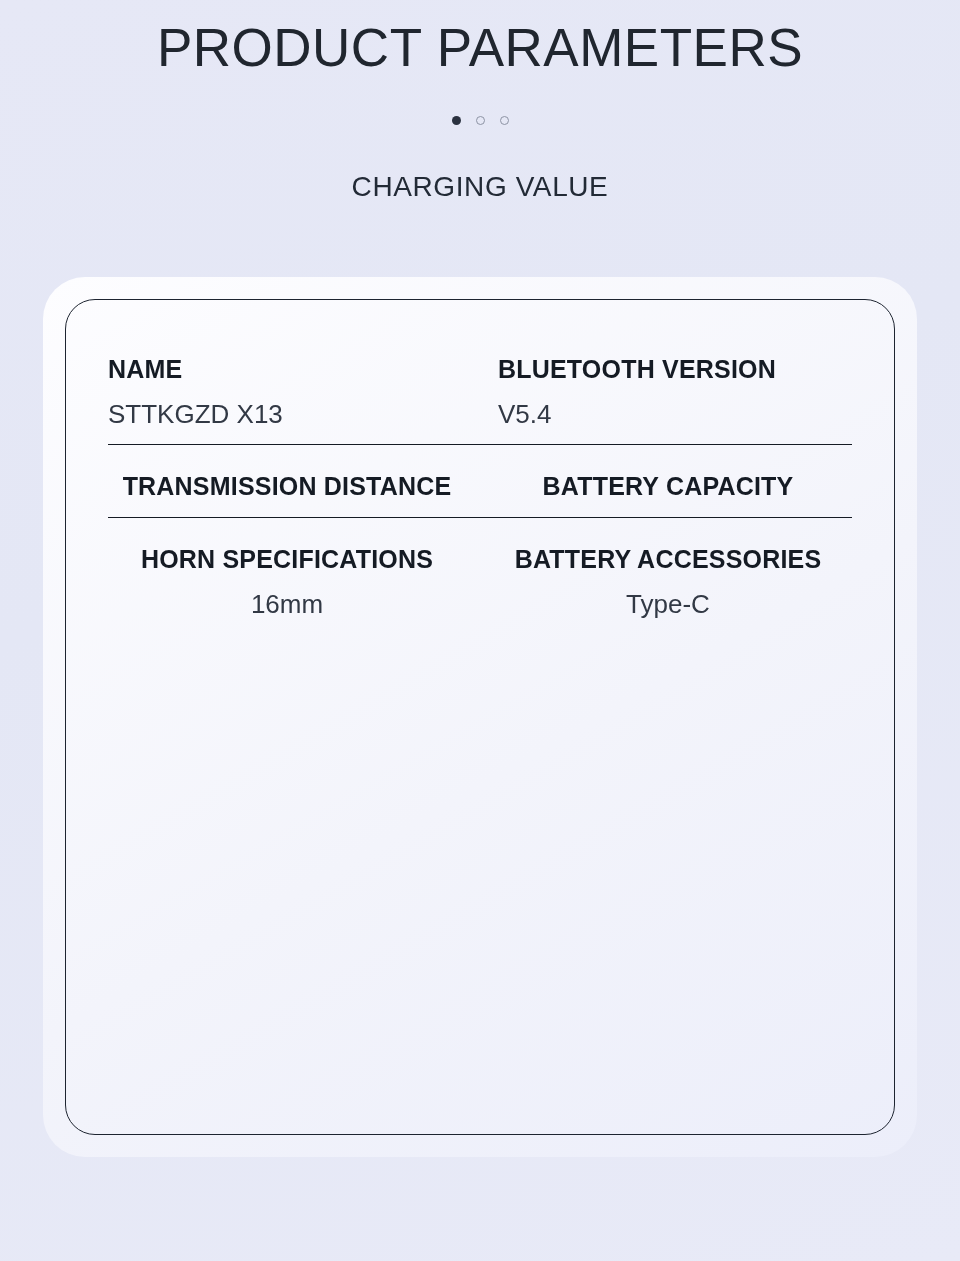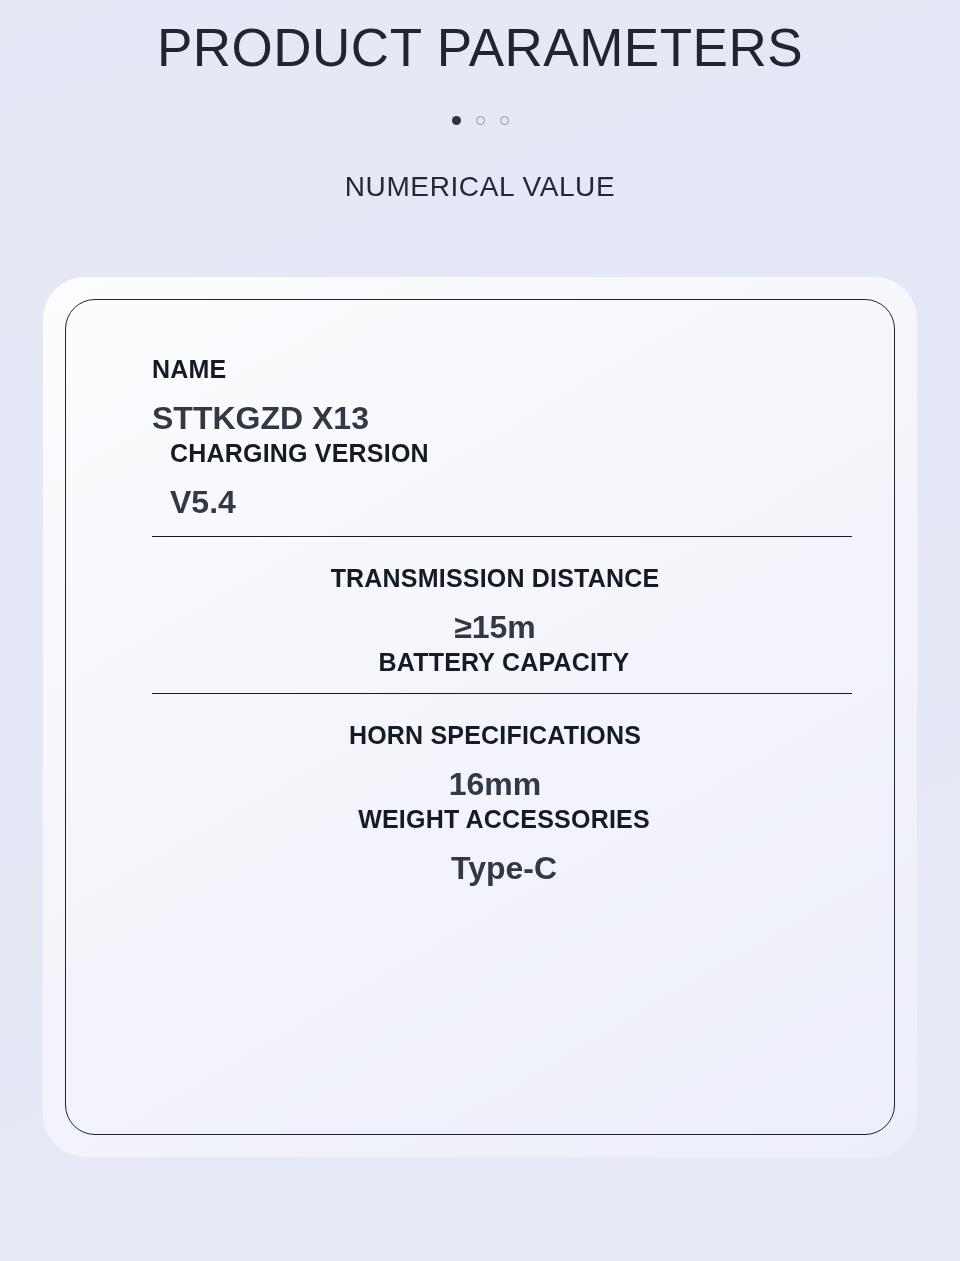--- a/index.html
+++ b/index.html
@@ -81,23 +81,22 @@
     box-sizing: border-box;
     border: 1.6px solid #1d2430;
     border-radius: 30px;
     padding: 52px 42px 30px 42px;
     display: flex;
     flex-direction: column;
   }
 
   .spec-row {
     display: flex;
-    flex-direction: column;
+    flex-direction: row;
     padding-bottom: 14px;
-    margin-left: 44px;
   }
   .spec-row + .spec-row {
     border-top: 1.2px solid #151b24;
     padding-top: 26px;
     text-align: center;
   }
   .spec-row:first-child {
     padding-top: 2px;
   }
 
@@ -114,74 +113,73 @@
   .spec-label {
     font-size: 25px;
     font-weight: 700;
     letter-spacing: 0.2px;
     color: #151b24;
     line-height: 1.25;
     white-space: nowrap;
   }
   .spec-value {
     margin-top: 13px;
-    font-size: 32px;
-    font-weight: 700;
+    font-size: 26px;
+    font-weight: 400;
     color: #323945;
     line-height: 1.25;
     white-space: nowrap;
   }
 </style>
 </head>
 <body>
 
 <div class="page">
 
   <div class="main-title">PRODUCT PARAMETERS</div>
 
   <div class="dots">
     <span class="dot filled"></span>
     <span class="dot hollow"></span>
     <span class="dot hollow"></span>
   </div>
 
-  <div class="subtitle">NUMERICAL VALUE</div>
+  <div class="subtitle">CHARGING VALUE</div>
 
   <div class="card-outer">
     <div class="card-inner">
 
       <div class="spec-row">
         <div class="spec-cell">
           <div class="spec-label">NAME</div>
           <div class="spec-value">STTKGZD X13</div>
         </div>
         <div class="spec-cell right">
-          <div class="spec-label">CHARGING VERSION</div>
+          <div class="spec-label">BLUETOOTH VERSION</div>
           <div class="spec-value">V5.4</div>
         </div>
       </div>
 
       <div class="spec-row">
         <div class="spec-cell">
           <div class="spec-label">TRANSMISSION DISTANCE</div>
-          <div class="spec-value">≥15m</div>
         </div>
         <div class="spec-cell right">
           <div class="spec-label">BATTERY CAPACITY</div>
         </div>
       </div>
 
 
       <div class="spec-row">
         <div class="spec-cell">
           <div class="spec-label">HORN SPECIFICATIONS</div>
           <div class="spec-value">16mm</div>
         </div>
         <div class="spec-cell right">
-          <div class="spec-label">WEIGHT ACCESSORIES</div>
+          <div class="spec-label">BATTERY ACCESSORIES</div>
           <div class="spec-value">Type-C</div>
         </div>
       </div>
 
 
     </div>
   </div>
 
 </div>
 

